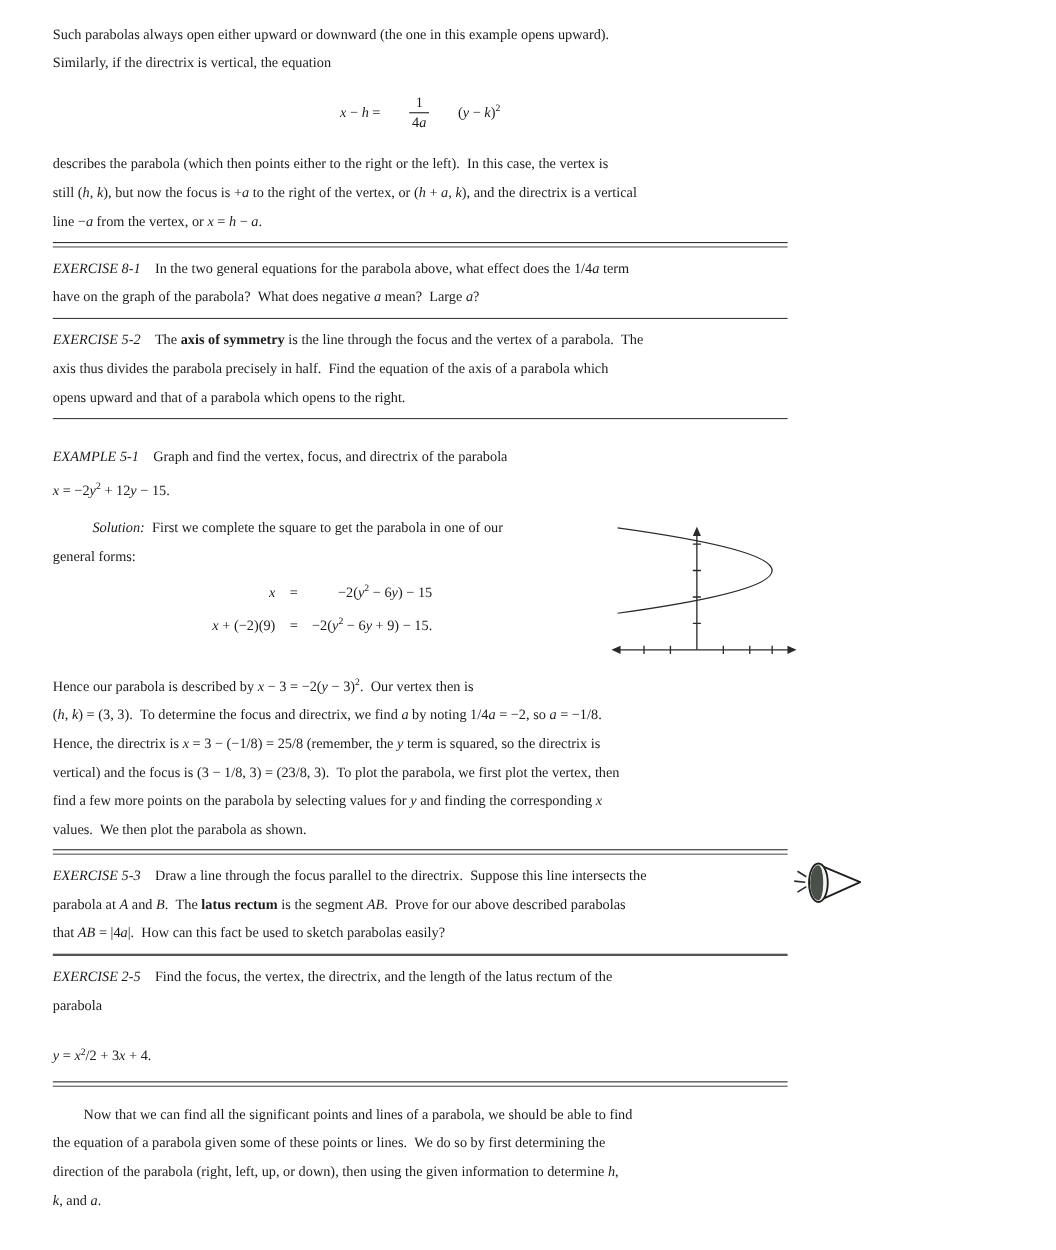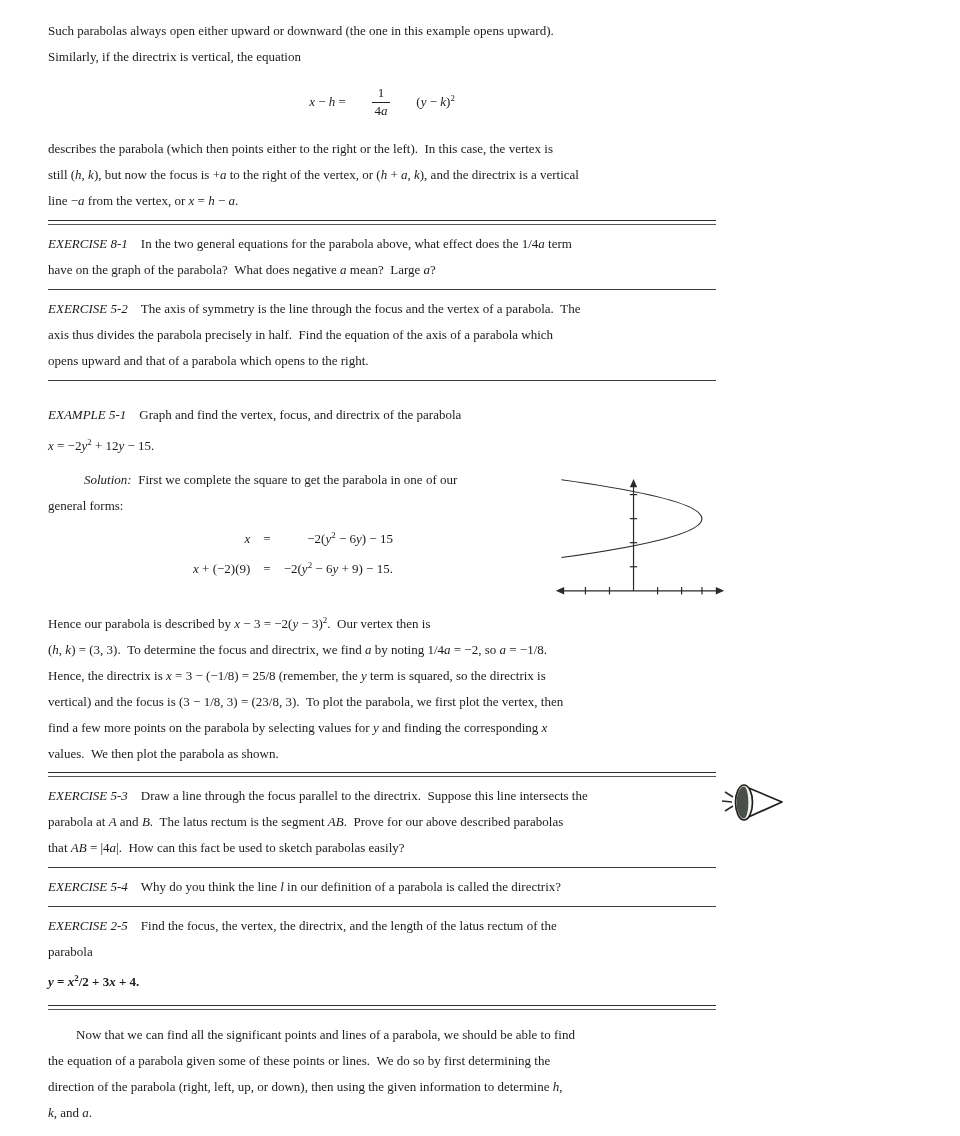--- a/index.html
+++ b/index.html
@@ -5,21 +5,21 @@
   html,body{margin:0;padding:0;}
   body{width:960px;height:1136px;background:#ffffff;overflow:hidden;}
   .page{
     box-sizing:border-box;width:836px;height:1136px;
     padding:18px 120px 0 48px;
     font-family:"Liberation Serif",serif;
     font-size:13px;line-height:26px;color:#1b1b1b;
   }
   p{margin:0;}
   i{font-style:italic;}
-  b{font-weight:normal;}
+  b{font-weight:bold;}
   sup{font-size:0.68em;line-height:0;}
   .ex-label{font-style:italic;padding-right:13px;white-space:nowrap;}
   .exercise{padding:6px 0;position:relative;}
   .rule-s{border-top:1.5px solid #3d3d3d;height:0;}
   .rule-d{height:3px;border-top:1.6px solid #2e2e2e;border-bottom:1.4px solid #555;}
   .eq-center{text-align:left;margin:5px 0 8px;}
   .eq-frac-line{display:flex;align-items:center;justify-content:center;margin:7px 0 9px;min-height:50px;gap:20px;}
   .eq-frac-line .piece{padding:0 3px;}
   .frac{display:inline-flex;flex-direction:column;align-items:center;line-height:1.12;margin:0 3px;}
   .frac .num{padding:0 6px 1px;border-bottom:1.4px solid #222;}
@@ -143,28 +143,25 @@
 
         <ellipse cx="24" cy="23.5" rx="8.5" ry="17.5" fill="#f5f5f0" stroke="#1f1f1f" stroke-width="1.7"></ellipse>
 
         <path d="M 24 7.5 A 7.5 16 0 0 0 24 39.5 A 4 14.5 0 0 0 24 7.5 Z" fill="#49504a"></path>
       </svg>
     </span>
   </div>
 
   <div class="rule-s"></div>
 
-  <div class="exercise">
-    <span class="ex-label">EXERCISE 5-4</span><span>Why do you think the line <i>l</i> in our definition of a parabola is called the directrix?</span>
-  </div>
 
   <div class="rule-s"></div>
 
   <div class="exercise">
     <span class="ex-label">EXERCISE 2-5</span><span>Find the focus, the vertex, the directrix, and the length of the latus rectum of the<br>parabola</span>
-    <div class="eq-center" style="margin:4px 0 4px;font-weight:bold;"><i>y</i> = <i>x</i><sup>2</sup>/2 + 3<i>x</i> + 4.</div>
+    <div class="eq-center" style="margin:20px 0 4px;"><i>y</i> = <i>x</i><sup>2</sup>/2 + 3<i>x</i> + 4.</div>
   </div>
 
   <div class="rule-d"></div>
 
   <p class="body-text closing">Now that we can find all the significant points and lines of a parabola, we should be able to find<br>the equation of a parabola given some of these points or lines. &nbsp;We do so by first determining the<br>direction of the parabola (right, left, up, or down), then using the given information to determine <i>h</i>,<br><i>k</i>, and <i>a</i>.</p>
 
 </div>
 
 </body></html>

